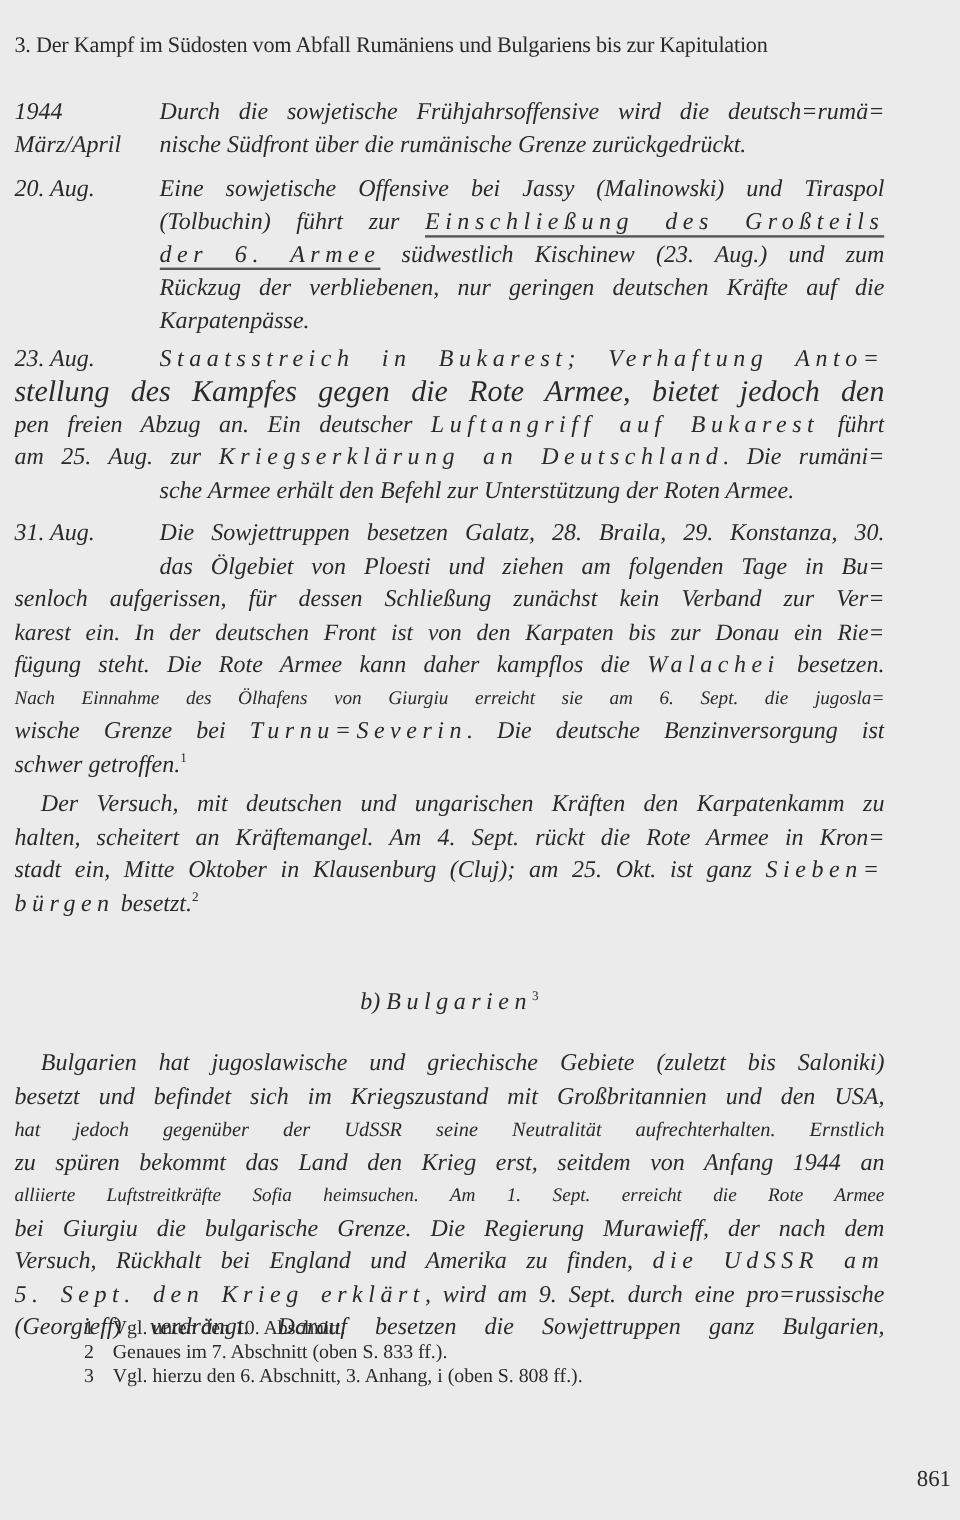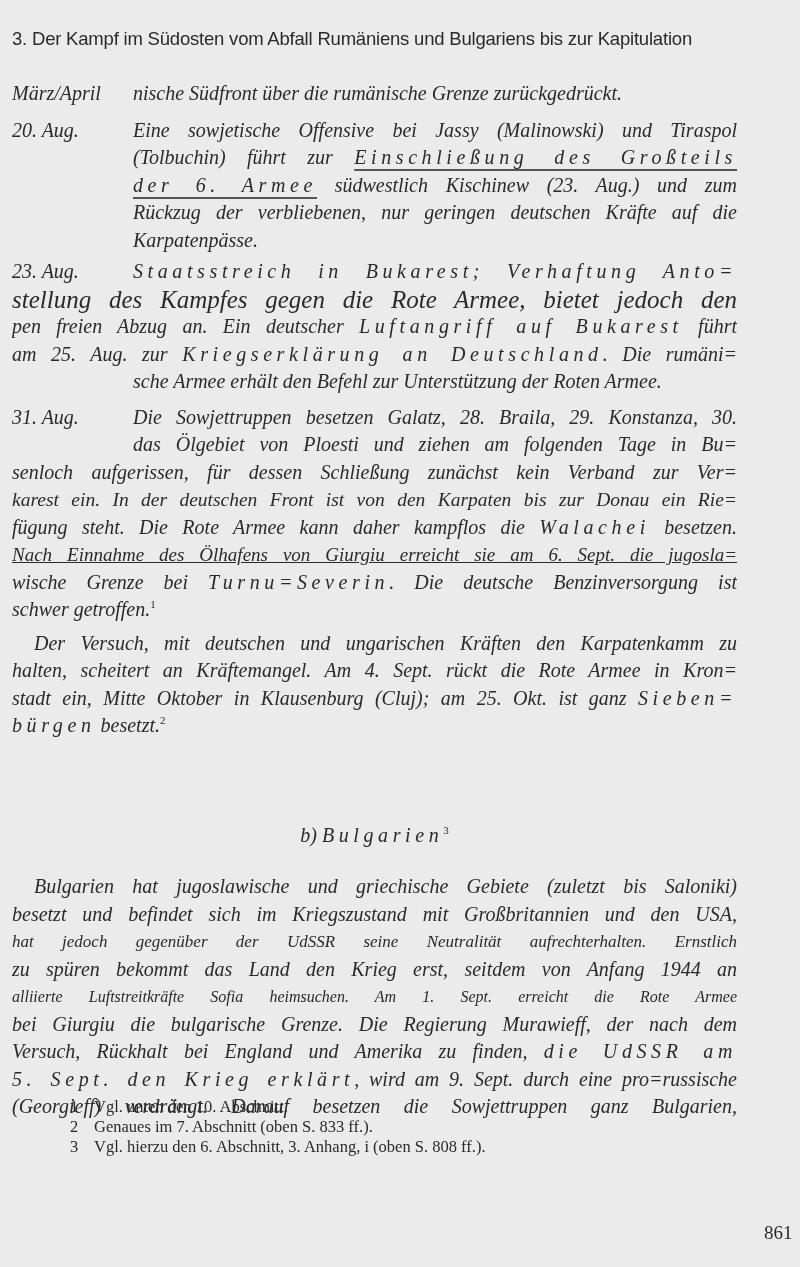--- a/index.html
+++ b/index.html
@@ -6,21 +6,21 @@
   body {
     width: 800px; height: 1267px; overflow: hidden;
     background: #ebebeb;
     color: #2a2a2a;
     font-family: "DejaVu Serif", "Liberation Serif", serif;
     position: relative;
   }
   .page { position: absolute; left: 0; top: 0; width: 800px; height: 1267px; }
   .running-head {
     position: absolute; left: 12px; top: 28px; width: 780px;
-    font-family: Liberation Sans, sans-serif; font-size: 18.5px; letter-spacing: -0.2px;
+    font-family: Liberation Serif, serif; font-size: 18.5px; letter-spacing: -0.2px;
     white-space: nowrap;
   }
   .body-text {
     position: absolute; left: 12px; width: 725px;
     font-family: "Liberation Serif", serif; font-style: italic;
     font-size: 20px; line-height: 27.5px;
   }
   .line { white-space: nowrap; height: 27.5px; position: relative; }
   .just { text-align: justify; text-align-last: justify; white-space: normal; overflow: hidden; height: 27.5px; }
   .date { position: absolute; left: 0; top: 0; width: 120px; }
@@ -44,20 +44,24 @@
 </head>
 <body>
 
 <div class="page">
 
   <div class="running-head">3. Der Kampf im Südosten vom Abfall Rumäniens und Bulgariens bis zur Kapitulation</div>
 
   <div class="body-text" style="top:80px;">
 
     <div>
+      <div class="line">
+        <span class="date">1944</span>
+        <span class="entry-text just">Durch die sowjetische Frühjahrsoffensive wird die deutsch=rumä=</span>
+      </div>
       <div class="line">
         <span class="date">März/April</span>
         <span class="entry-text">nische Südfront über die rumänische Grenze zurückgedrückt.</span>
       </div>
     </div>
 
     <div style="height:9px"></div>
 
     <div>
       <div class="line">
@@ -99,21 +103,21 @@
       <div class="line">
         <span class="date">31. Aug.</span>
         <span class="entry-text just">Die Sowjettruppen besetzen Galatz, 28. Braila, 29. Konstanza, 30.</span>
       </div>
       <div class="line">
         <span class="entry-text just">das Ölgebiet von Ploesti und ziehen am folgenden Tage in Bu=</span>
       </div>
       <div class="line just">senloch aufgerissen, für dessen Schließung zunächst kein Verband zur Ver=</div>
       <div class="line just" style="font-size:19.5px;">karest ein. In der deutschen Front ist von den Karpaten bis zur Donau ein Rie=</div>
       <div class="line just"><span>fügung steht. Die Rote Armee kann daher kampflos die </span><span class="sp">Walachei</span><span> besetzen.</span></div>
-      <div class="line just" style="font-size:19px;text-decoration:underline;">Nach Einnahme des Ölhafens von Giurgiu erreicht sie am 6. Sept. die jugosla=</div>
+      <div class="line just" style="font-size:16px;">Nach Einnahme des Ölhafens von Giurgiu erreicht sie am 6. Sept. die jugosla=</div>
       <div class="line just"><span>wische Grenze bei </span><span class="sp">Turnu=Severin</span><span>. Die deutsche Benzinversorgung ist</span></div>
       <div class="line"><span>schwer getroffen.</span><sup>1</sup></div>
     </div>
 
     <div style="height:6px"></div>
 
     <div>
       <div class="line just indent">Der Versuch, mit deutschen und ungarischen Kräften den Karpatenkamm zu</div>
       <div class="line just">halten, scheitert an Kräftemangel. Am 4. Sept. rückt die Rote Armee in Kron=</div>
       <div class="line just"><span>stadt ein, Mitte Oktober in Klausenburg (Cluj); am 25. Okt. ist ganz </span><span class="sp">Sieben=</span></div>

